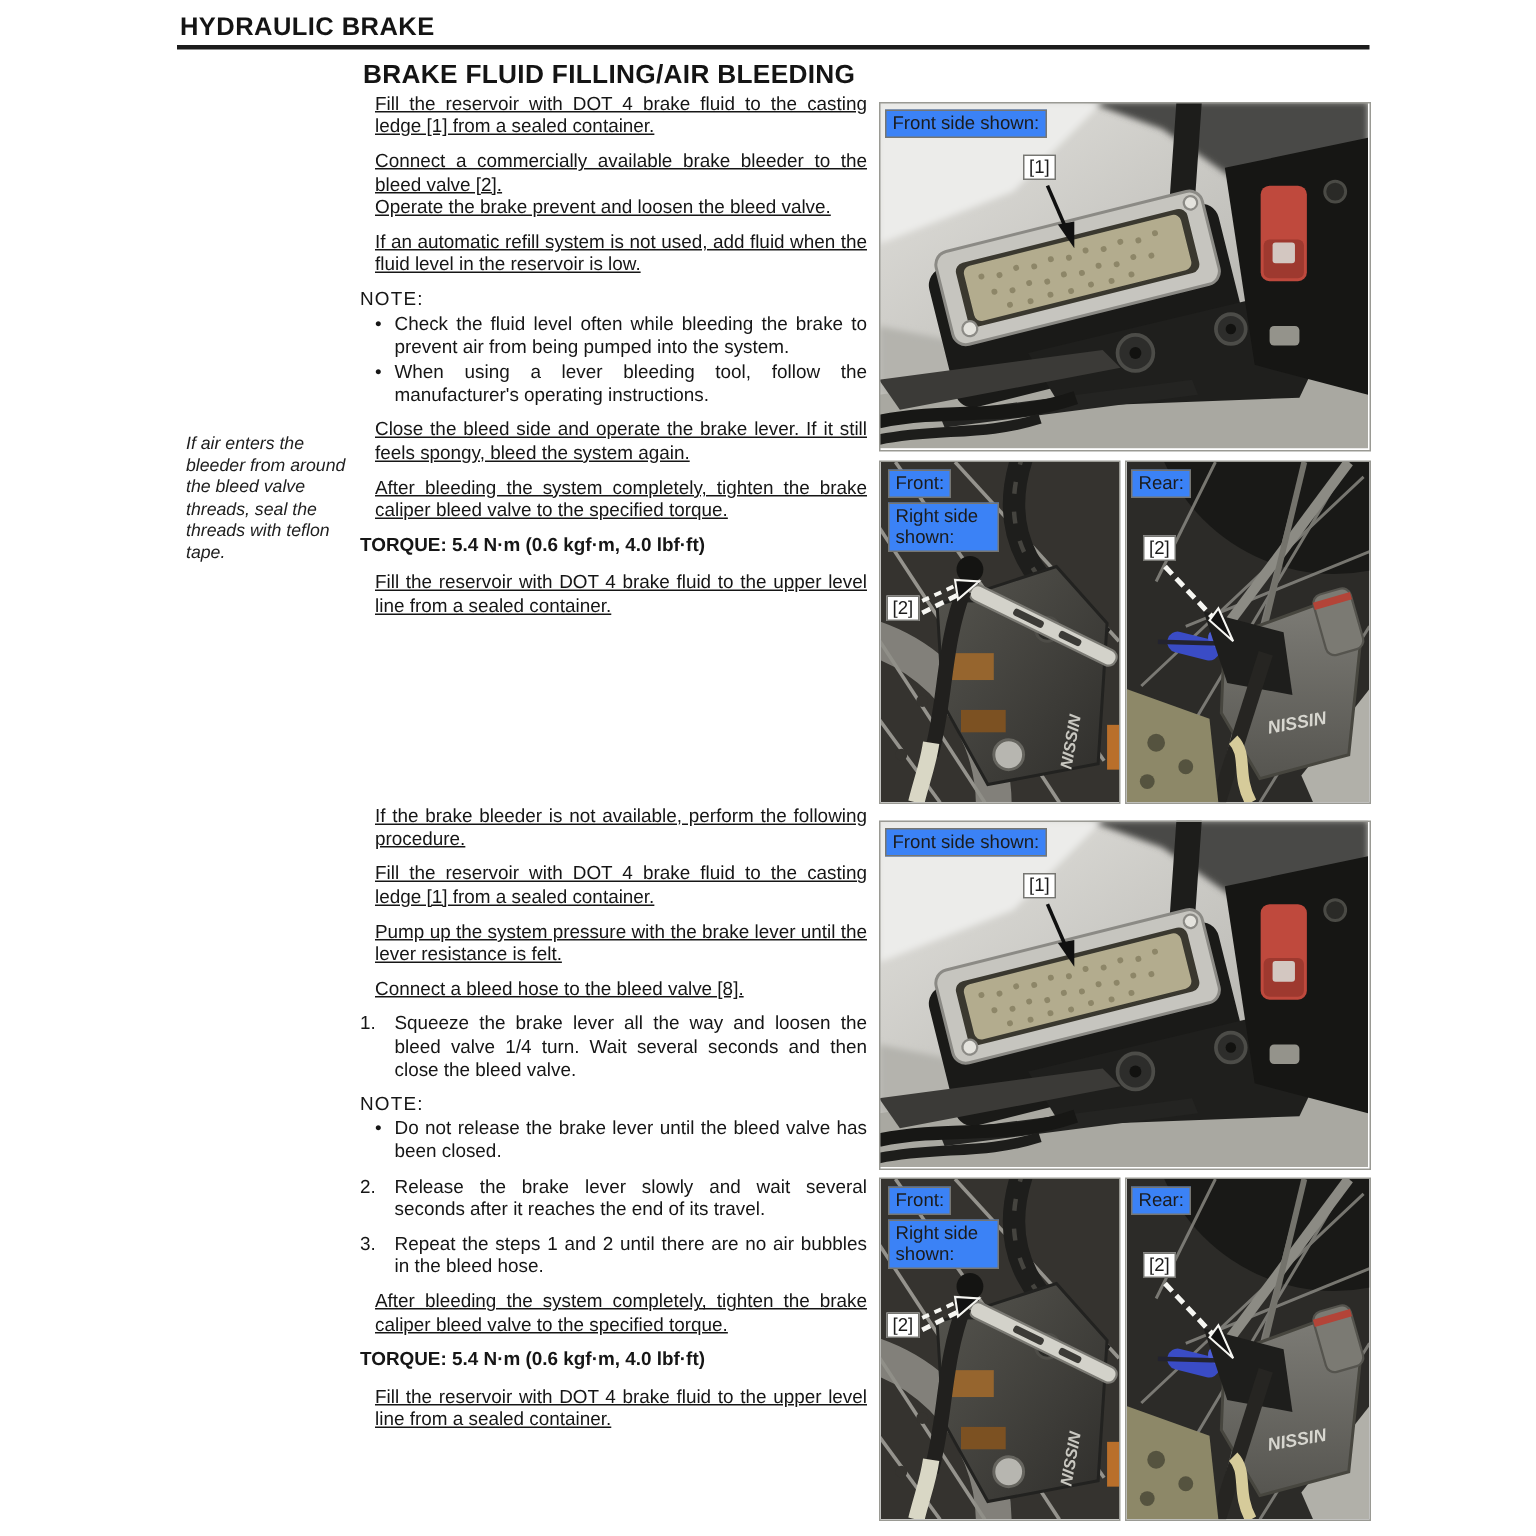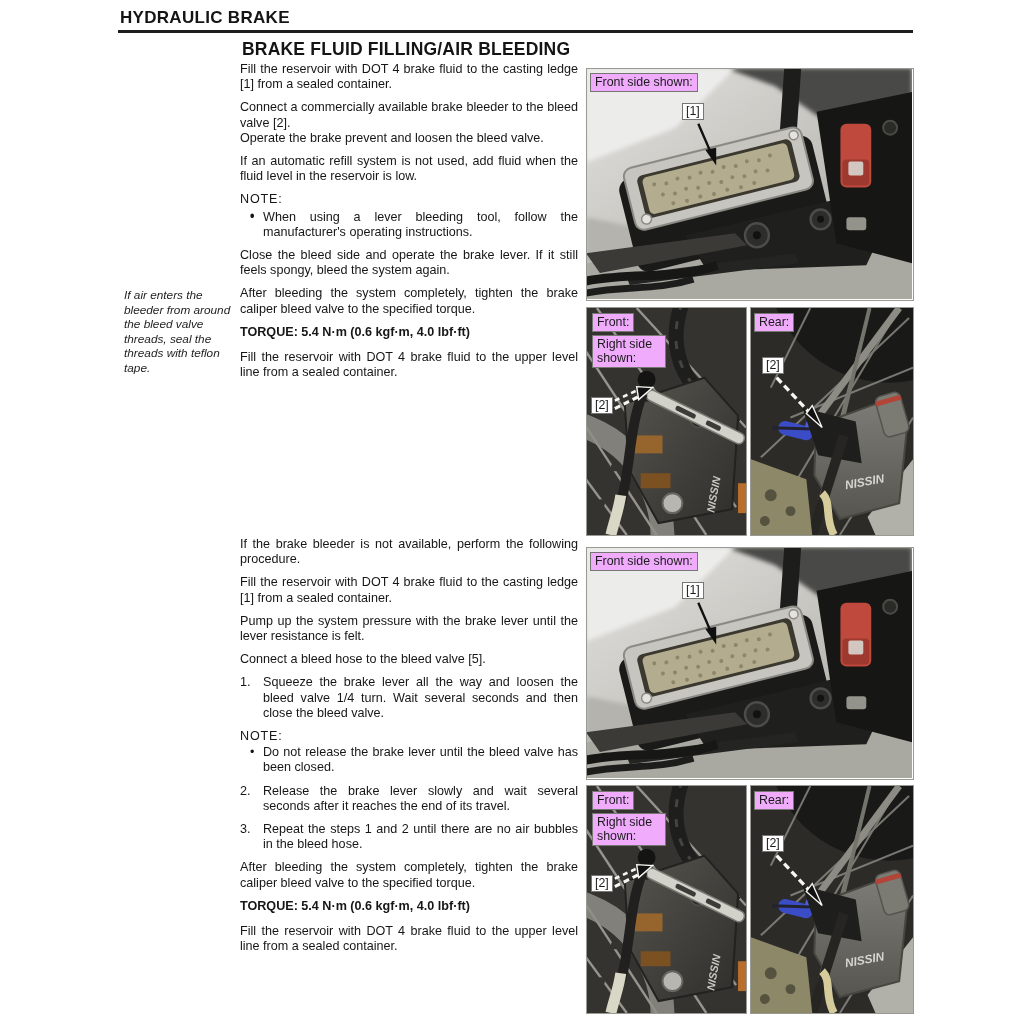--- a/index.html
+++ b/index.html
@@ -11,41 +11,41 @@
 
   .section-title { position:absolute; left:242px; top:39px; font-size:17.5px; font-weight:bold; letter-spacing:.2px; }
 
   .margin-note { position:absolute; left:124px; top:288px; width:108px; font-size:11.8px; line-height:14.6px;
                  font-style:italic; text-align:left; color:#1d1d1d; }
 
   .text-col { position:absolute; left:240px; width:338px; font-size:12.6px; line-height:15.2px;
               text-align:justify; color:#161616; }
   #proc1 { top:62px; }
   #proc2 { top:537px; }
-  .para { margin:0 0 8px 0; }
+  .para { margin:0 0 8px 10px;text-decoration:underline; }
   .line { margin:0; }
   .note-label { margin:0 0 1px 0; letter-spacing:.8px; }
   .li { position:relative; padding-left:23px; margin:0 0 2px 0; }
   .li.bullet .marker { position:absolute; left:10px; top:0; }
   .li.num .marker { position:absolute; left:0; top:0; }
   .li.gap-after { margin-bottom:8px; }
   .torque { font-weight:bold; text-align:left; margin:3px 0 10px 0; }
 
   .fig { position:absolute; left:586px; width:328px; box-sizing:border-box; }
   .fig-frame { position:absolute; inset:0; border:1px solid #9a9a94; box-sizing:border-box; }
   #fig1 { top:68px;  height:233px; }
   #figrow2 { top:307px; height:229px; }
   #fig3 { top:547px; height:233px; }
   #figrow4 { top:785px; height:229px; }
   .subfig { position:absolute; top:0; height:100%; border:1px solid #9a9a94; box-sizing:border-box; overflow:hidden; }
   .subfig.left { left:0; width:161px; }
   .subfig.right { left:164px; width:164px; }
   .subfig svg, .fig > svg { display:block; }
 
-  .plabel { position:absolute; background:#f0abfc; border:1px solid #767672; color:#1b1b1b;
+  .plabel { position:absolute; background:#3b82f6; border:1px solid #767672; color:#1b1b1b;
             font-size:12.4px; line-height:14px; padding:1px 4px 2px 4px; white-space:nowrap; }
   .plabel.wrap { white-space:normal; width:64px; }
   .reflabel { position:absolute; background:#ffffff; border:1px solid #767672; color:#1b1b1b;
               font-size:12.4px; line-height:14px; padding:0 3px 1px 3px; }
 
   svg text { font-family:"Liberation Sans", sans-serif; }
 </style>
 </head>
 <body>
 
@@ -233,38 +233,39 @@
   <div id="proc1" class="text-col">
     <p class="para">Fill the reservoir with DOT 4 brake fluid to the casting ledge [1] from a sealed container.</p>
     <div class="para">
       <div class="line">Connect a commercially available brake bleeder to the bleed valve [2].</div>
       <div class="line">Operate the brake prevent and loosen the bleed valve.</div>
     </div>
     <p class="para">If an automatic refill system is not used, add fluid when the fluid level in the reservoir is low.</p>
     <div class="note-label">NOTE:</div>
     <div class="li bullet">
       <span class="marker">•</span>
+      <span>Check the fluid level often while bleeding the brake to prevent air from being pumped into the system.</span>
     </div>
     <div class="li bullet gap-after">
       <span class="marker">•</span>
       <span>When using a lever bleeding tool, follow the manufacturer's operating instructions.</span>
     </div>
     <div class="para">
       <div class="line">Close the bleed side and operate the brake lever. If it still feels spongy, bleed the system again.</div>
     </div>
     <p class="para">After bleeding the system completely, tighten the brake caliper bleed valve to the specified torque.</p>
     <p class="torque">TORQUE: 5.4 N·m (0.6 kgf·m, 4.0 lbf·ft)</p>
     <p class="para">Fill the reservoir with DOT 4 brake fluid to the upper level line from a sealed container.</p>
   </div>
 
   <div id="proc2" class="text-col">
     <p class="para">If the brake bleeder is not available, perform the following procedure.</p>
     <p class="para">Fill the reservoir with DOT 4 brake fluid to the casting ledge [1] from a sealed container.</p>
     <p class="para">Pump up the system pressure with the brake lever until the lever resistance is felt.</p>
-    <p class="para">Connect a bleed hose to the bleed valve [5].</p>
+    <p class="para">Connect a bleed hose to the bleed valve [8].</p>
     <div class="li num gap-after">
       <span class="marker">1.</span>
       <span>Squeeze the brake lever all the way and loosen the bleed valve 1/4 turn. Wait several seconds and then close the bleed valve.</span>
     </div>
     <div class="note-label">NOTE:</div>
     <div class="li bullet gap-after">
       <span class="marker">•</span>
       <span>Do not release the brake lever until the bleed valve has been closed.</span>
     </div>
     <div class="li num gap-after">

